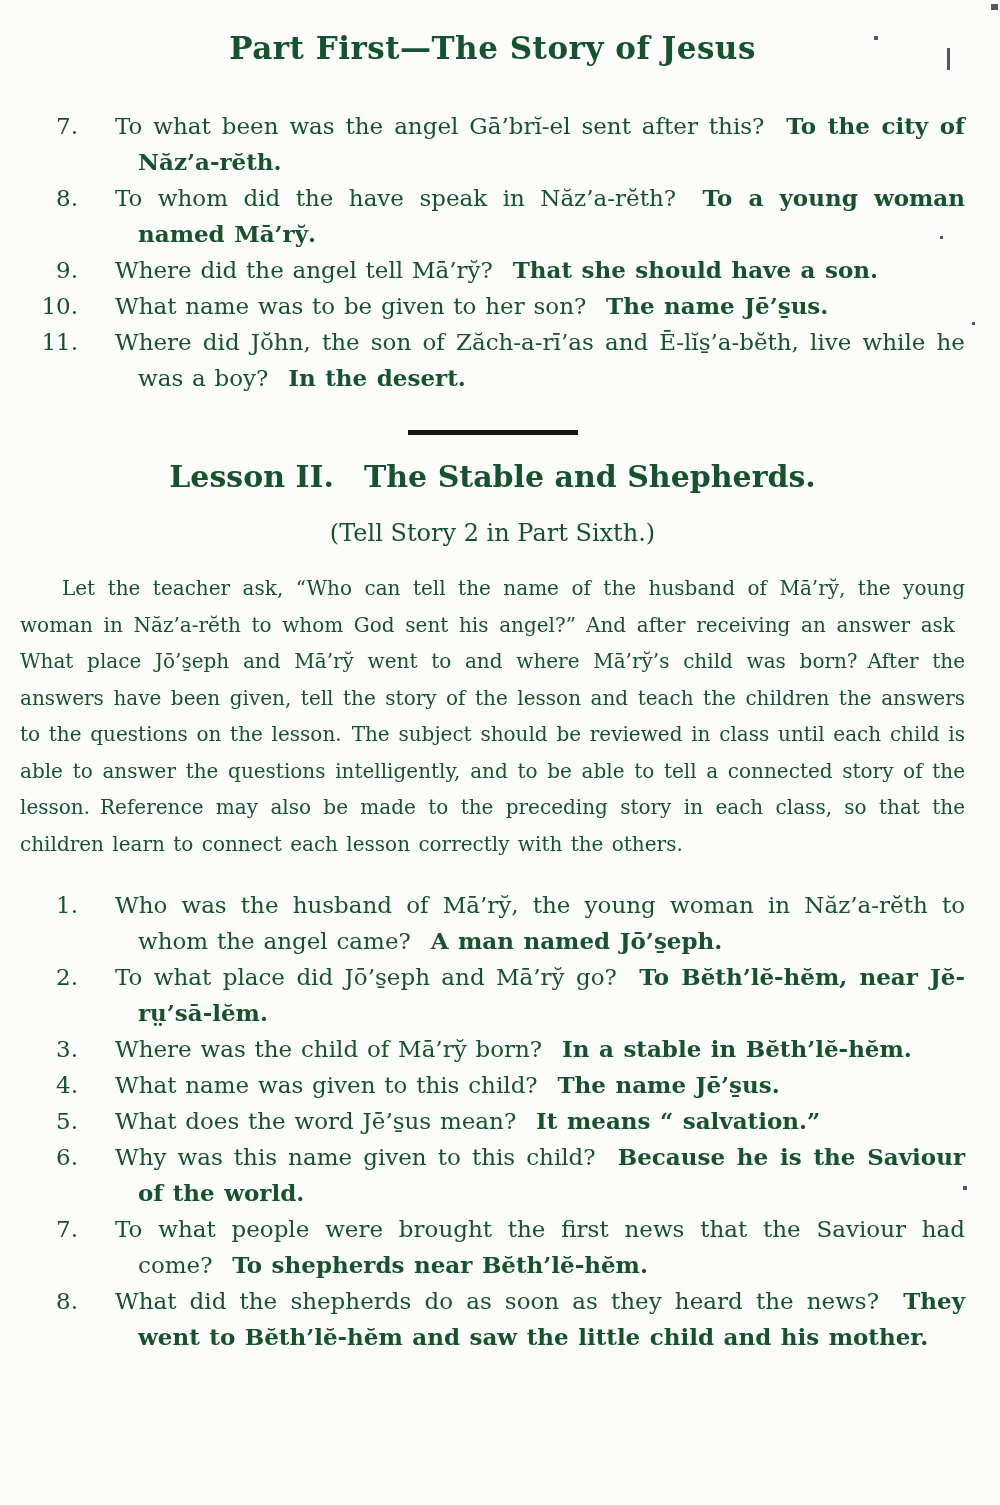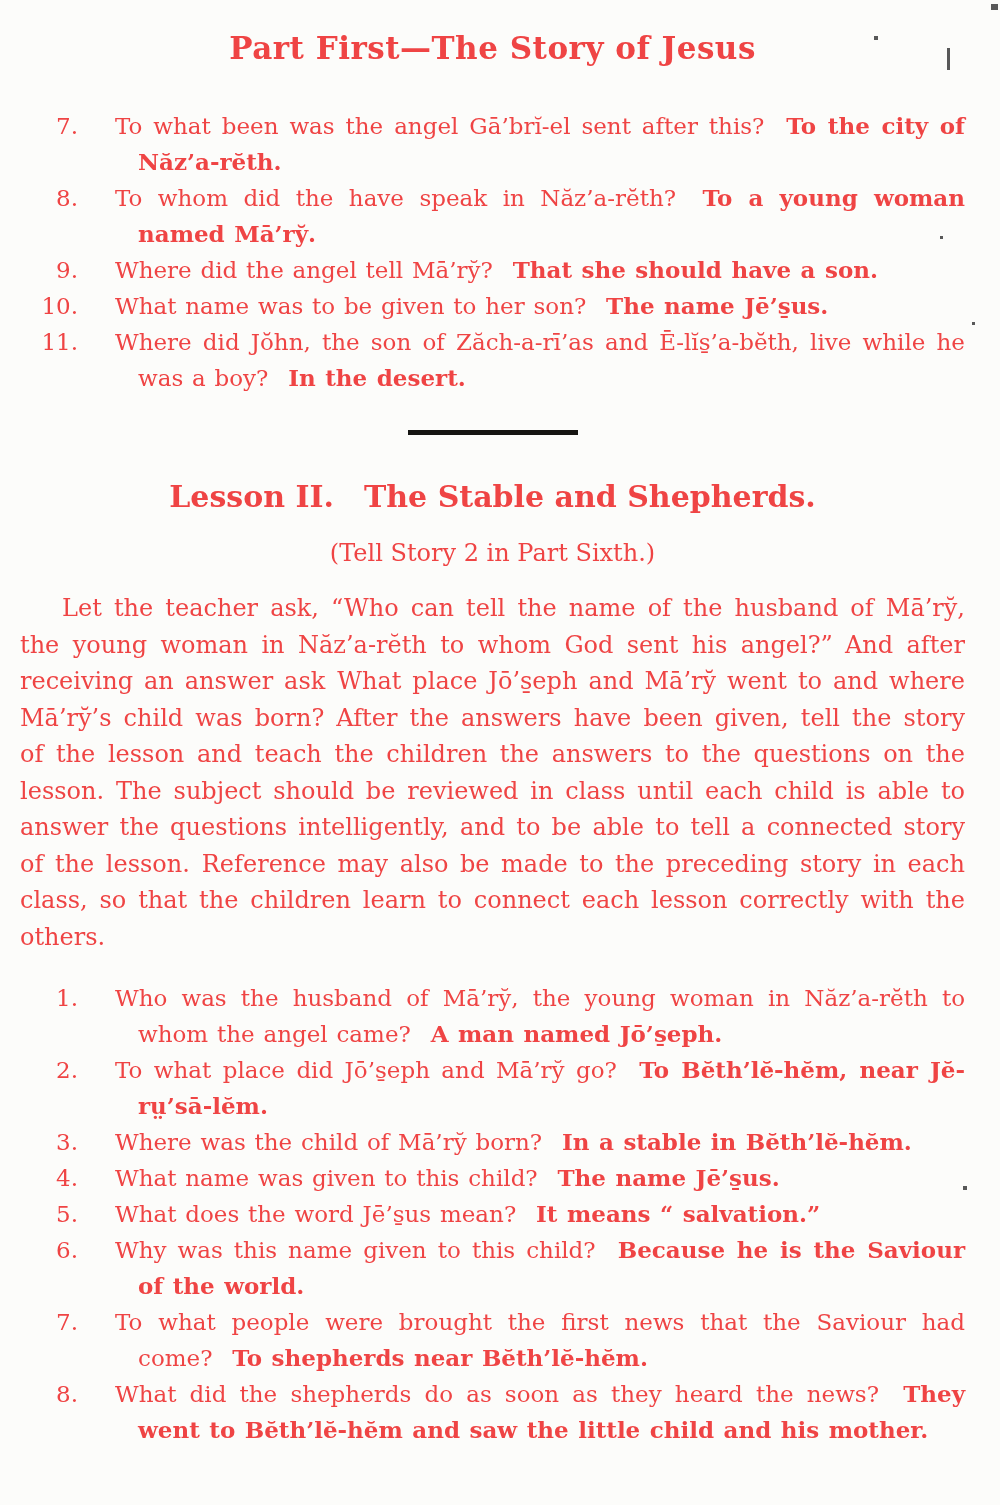--- a/index.html
+++ b/index.html
@@ -6,21 +6,21 @@
   body{
     width:1000px;height:1505px;
     background:#e8e8e6;
     font-family:"DejaVu Serif","Liberation Serif",serif;
   }
   .page{
     position:relative;
     width:1000px;height:1505px;
     box-sizing:border-box;
     background:#fcfcfa;
-    color:#ef4444;
+    color:#14532d;
     padding:30px 35px 0 20px;
     overflow:hidden;
   }
   .title{
     margin:0;
     text-align:center;
     font-size:31px;
     font-weight:bold;
     letter-spacing:0.5px;
     white-space:pre-wrap;
@@ -49,35 +49,35 @@
   .a{
     font-weight:bold;
     margin-left:11px;
   }
   .divider{
     width:170px;height:5px;
     background:#161512;
     margin:34px auto 0 auto;
   }
   .lesson-heading{
-    margin:44px 0 0 0;
+    margin:24px 0 0 0;
     text-align:center;
     font-size:30px;
     font-weight:bold;
     white-space:pre-wrap;
   }
   .lesson-sub{
     margin:25px 0 0 0;
     text-align:center;
     font-size:24px;
     font-weight:normal;
   }
   .instructions{
     margin:23px 0 0 0;
-    font-size:24px;
+    font-size:20px;
     line-height:36.5px;
     text-align:justify;
     text-indent:42px;
     word-spacing:2px;
   }
   .lesson-list{margin-top:25px;}
   .speck{
     position:absolute;
     background:#222;
     opacity:.75;

